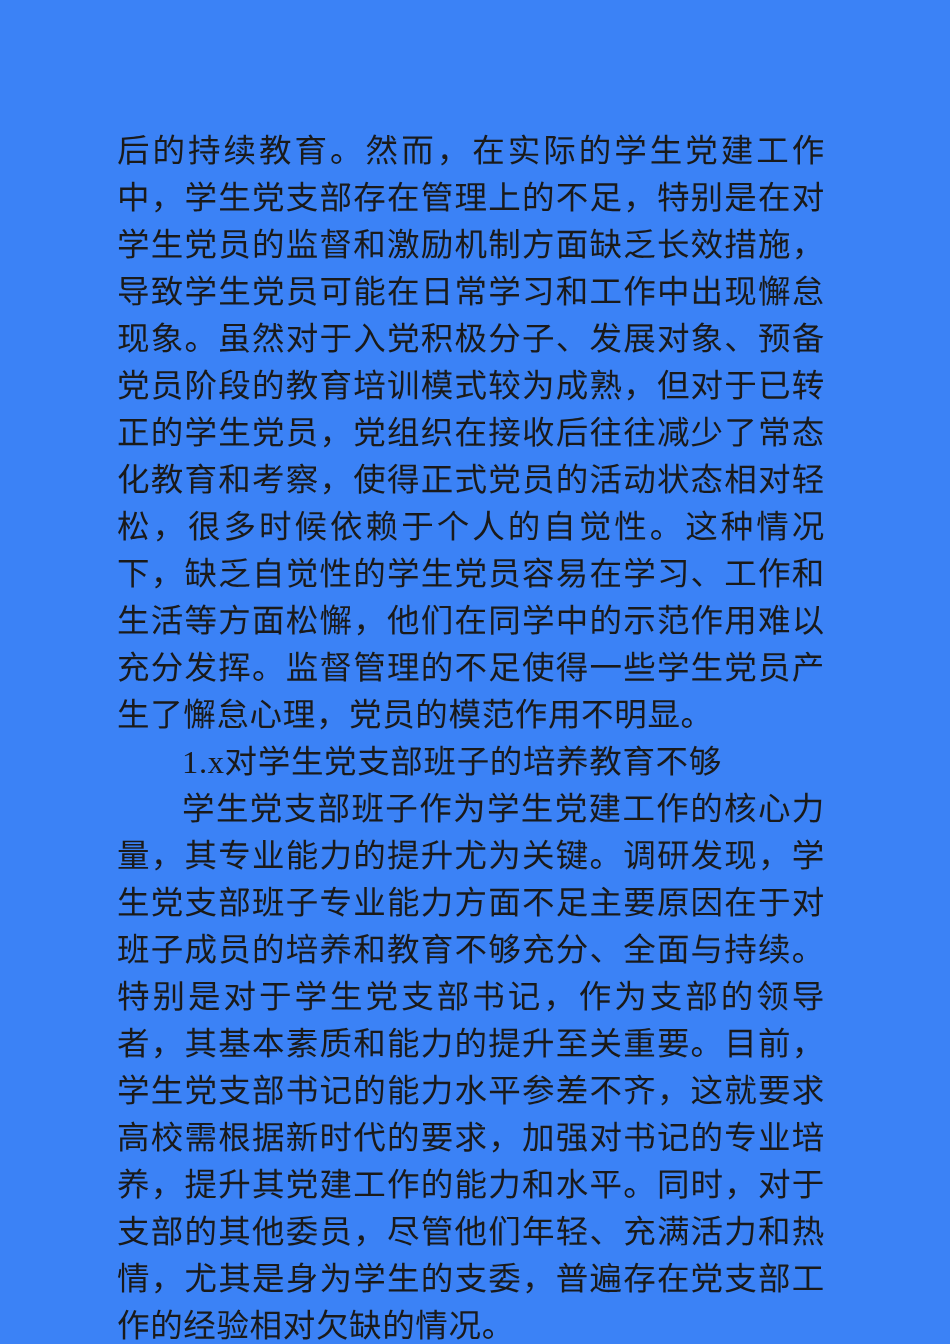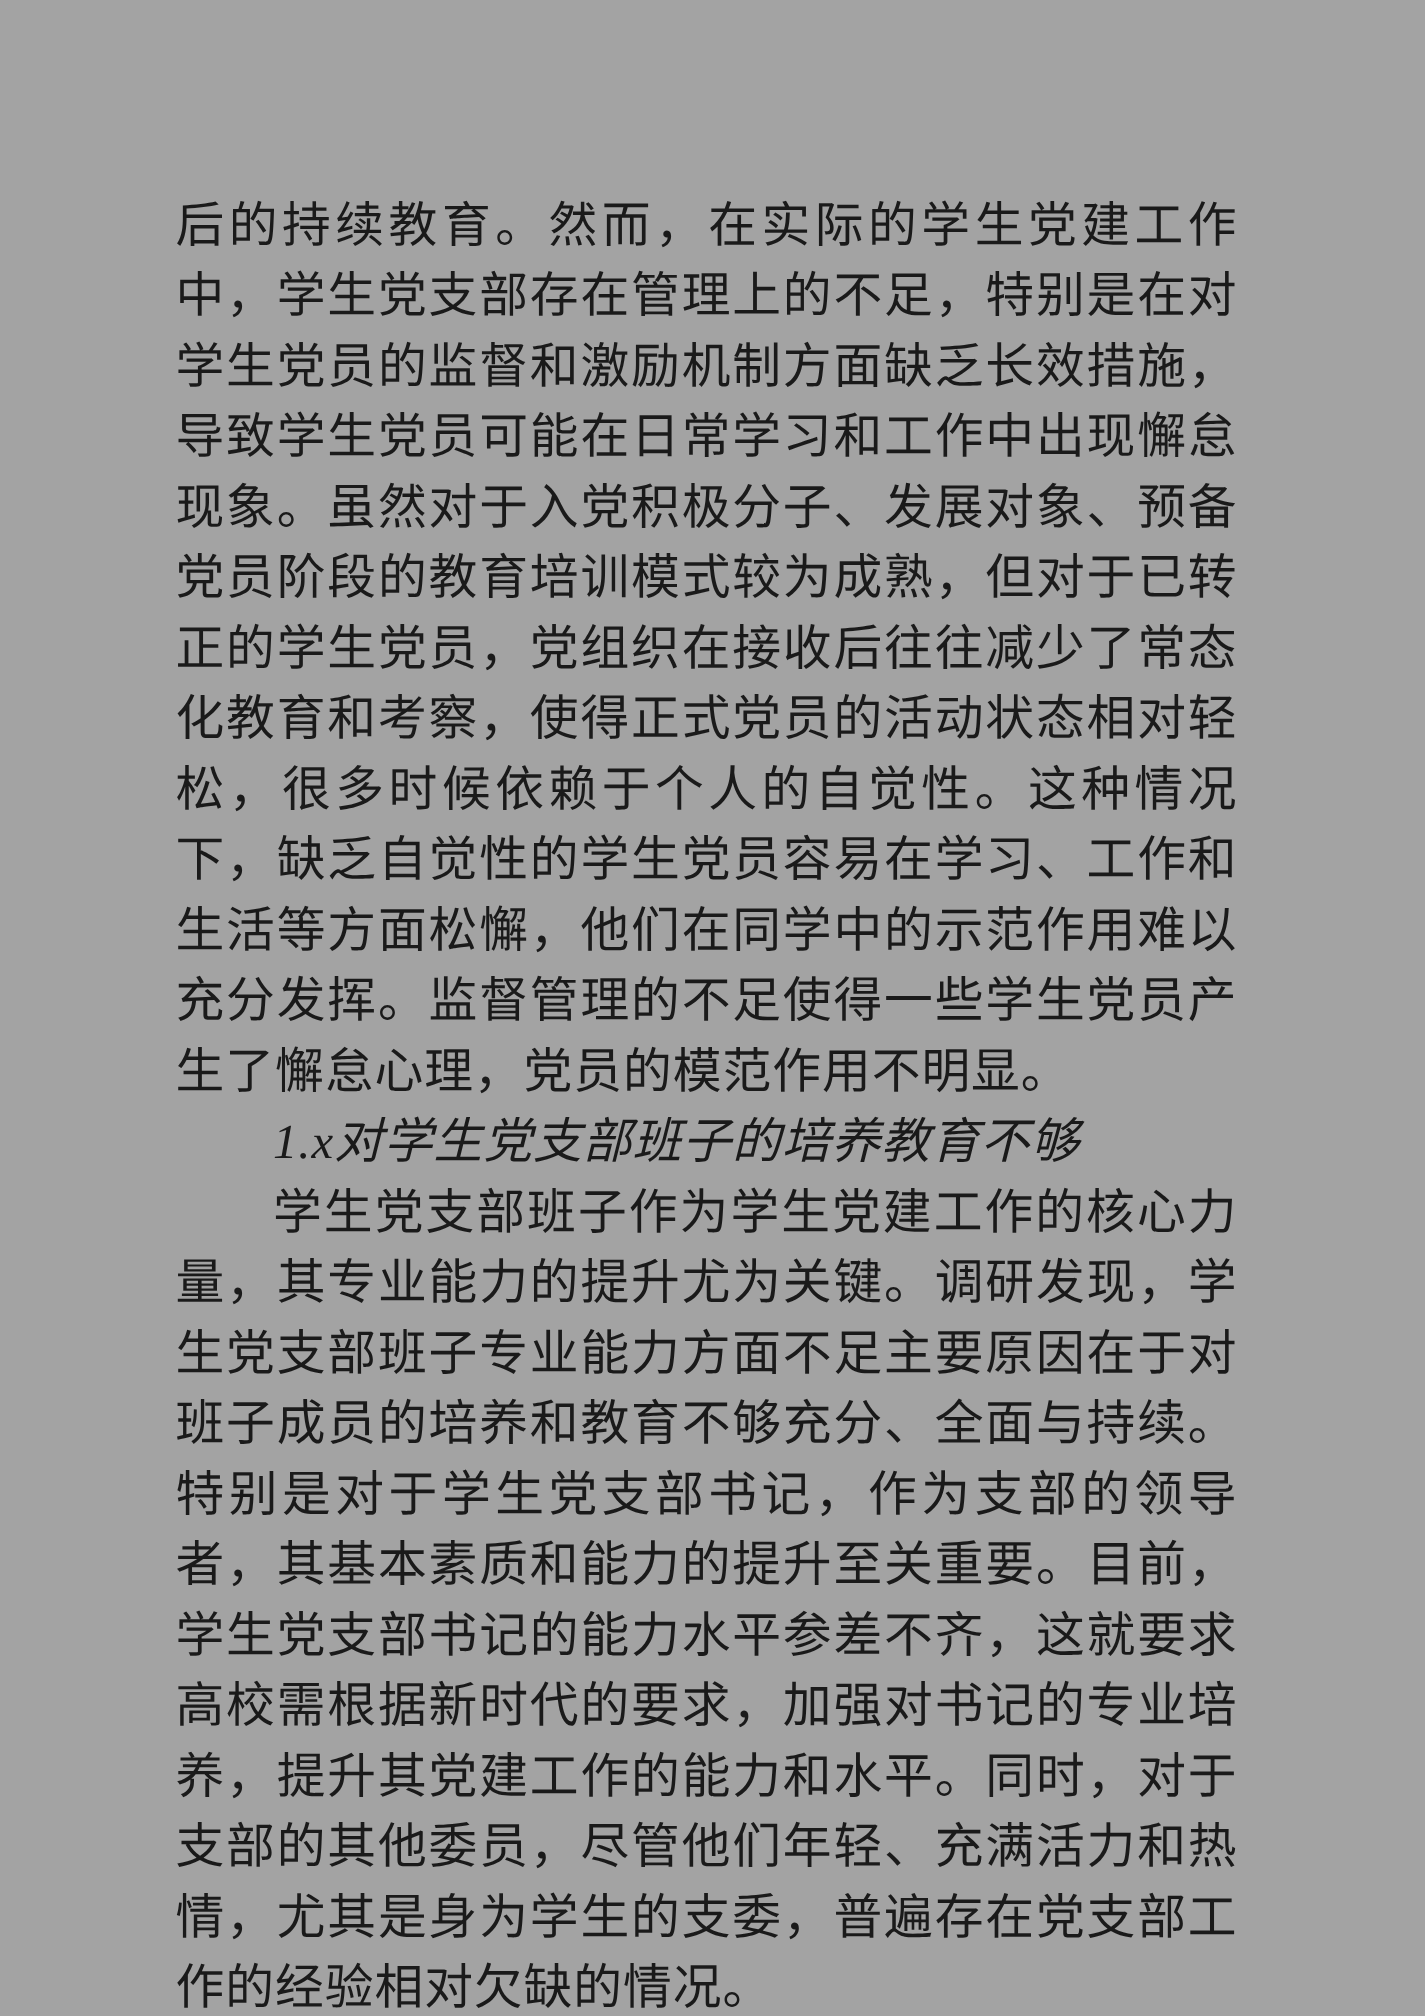--- a/index.html
+++ b/index.html
@@ -8,21 +8,21 @@
     padding: 0;
     background: #ffffff;
   }
   body {
     font-family: "Liberation Serif", "DejaVu Serif", serif;
   }
   .page {
     position: relative;
     width: 950px;
     height: 1344px;
-    background: #a3a3a3;
+    background: #3b82f6;
     overflow: hidden;
     box-sizing: border-box;
   }
   .page-body {
     position: absolute;
     left: 117px;
     top: 128px;
     width: 708px;
   }
   .para {
@@ -44,21 +44,20 @@
   .heading {
     margin: 0;
     padding: 0;
     font-size: 32.5px;
     line-height: 47px;
     color: #1a1a1a;
     text-indent: 2em;
     font-weight: 400;
     text-align: left;
     letter-spacing: 0.02em;
-    font-style: italic;
   }
   
   .page-body { color: #1c1c1c; }
 </style>
 </head>
 <body>
 
 <div class="page">
   <div class="page-body">
 

